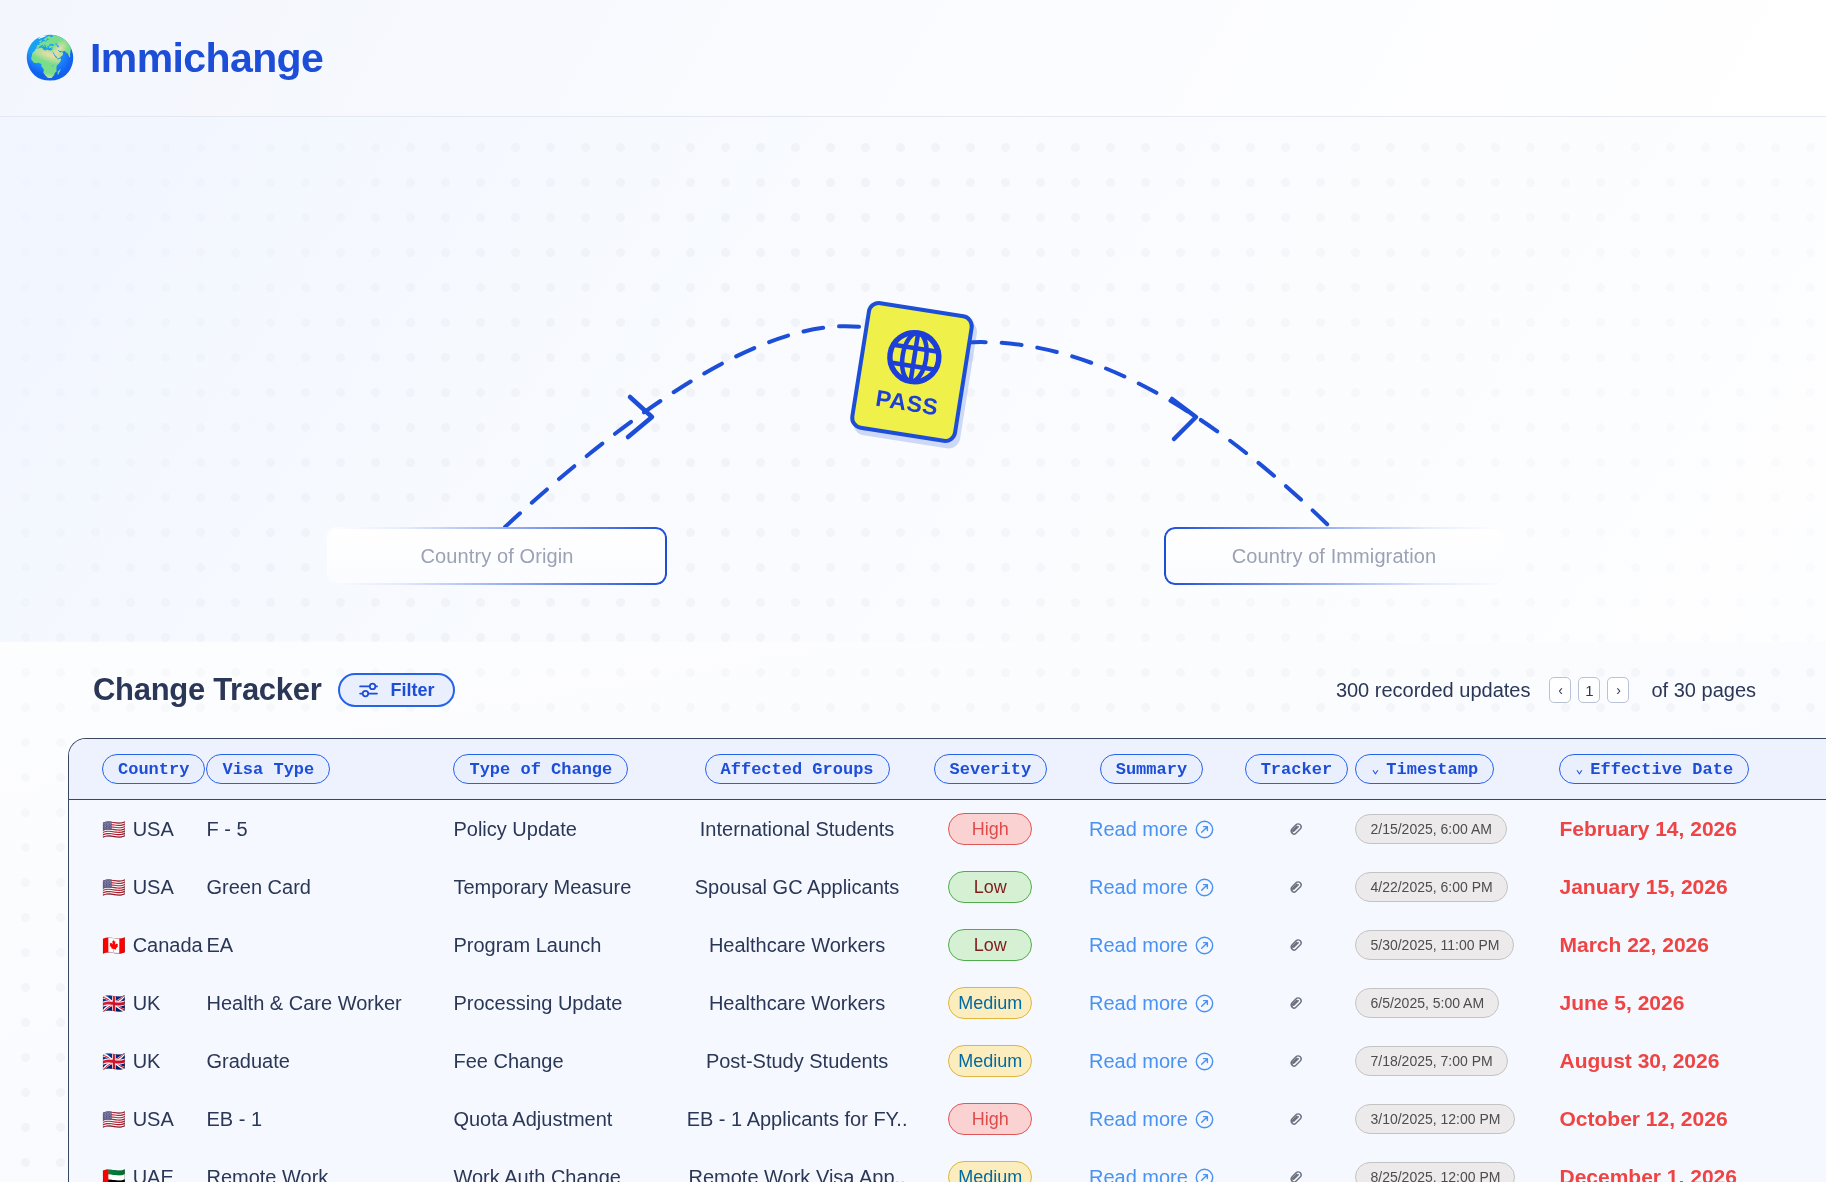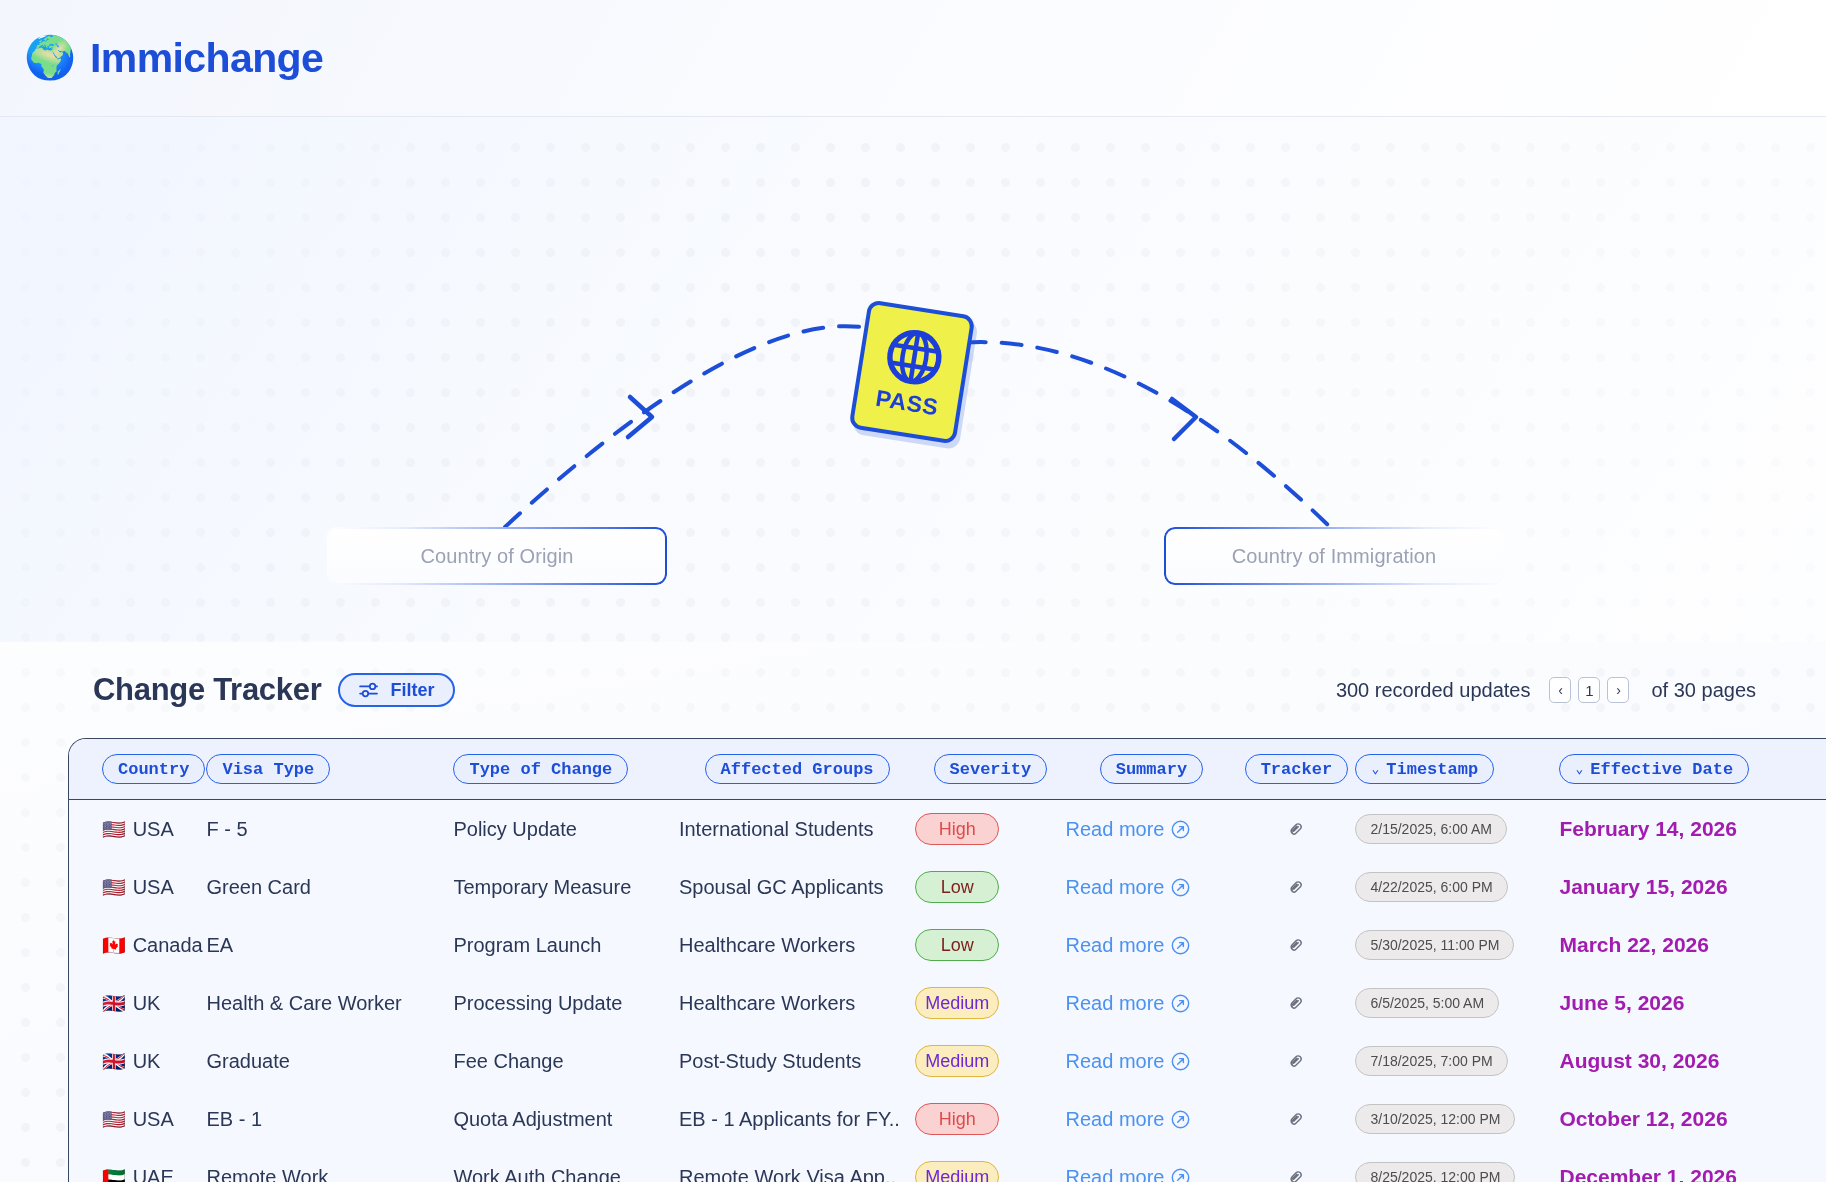--- a/index.html
+++ b/index.html
@@ -277,21 +277,21 @@
   .sev-badge {
     display: inline-flex;
     align-items: center; justify-content: center;
     width: 84px; height: 32px;
     border-radius: 999px;
     font-size: 18px;
     font-weight: 500;
   }
   .sev-high   { background: #fbd2d2; border: 1.8px solid #e05757; color: #de4b4b; }
   .sev-low    { background: #d6f0d3; border: 1.8px solid #4fae4a; color: #7f1d1d; }
-  .sev-medium { background: #fbedbe; border: 1.8px solid #e0b63c; color: #6d28d9; }
+  .sev-medium { background: #fbedbe; border: 1.8px solid #e0b63c; color: #0369a1; }
 
   .readmore {
     display: inline-flex;
     align-items: center;
     gap: 7px;
     color: #4b92f0;
     font-size: 20px;
     cursor: pointer;
   }
   .expand-ico { width: 19px; height: 19px; flex: none; }
@@ -302,23 +302,23 @@
     align-items: center; justify-content: center;
     height: 30px;
     padding: 0 14px;
     border-radius: 999px;
     border: 1.5px solid #c3c3c3;
     background: #eceaea;
     color: #4d4d4d;
     font-size: 14px;
     white-space: nowrap;
   }
-  .eff-date { font-weight: 600; font-size: 21px; color: #a21caf; }
-
-  .center { text-align: left; }
+  .eff-date { font-weight: 600; font-size: 21px; color: #ef4444; }
+
+  .center { text-align: center; }
   .cell-center { display: flex; justify-content: center; align-items: center; }
 </style>
 </head>
 <body>
 
 <div id="app">
 
   <div class="header">
     <div class="brand">
       <span class="brand-logo">🌍</span>

